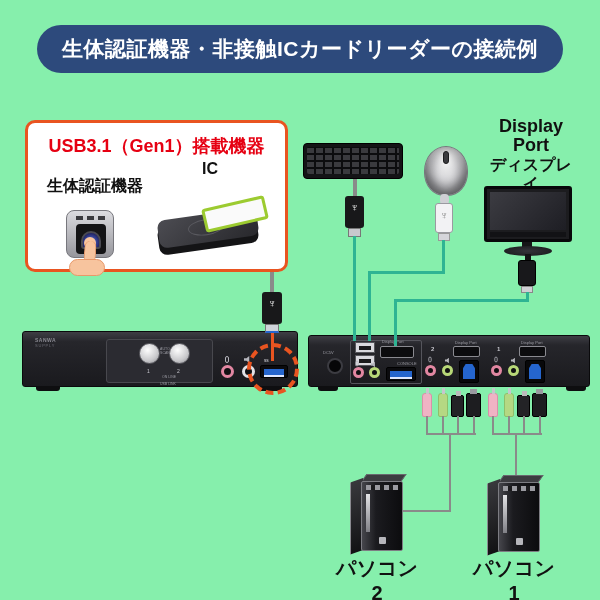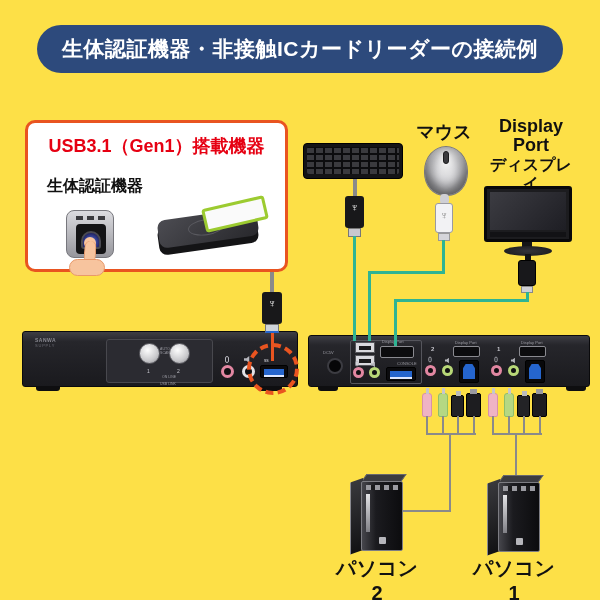--- a/index.html
+++ b/index.html
@@ -1,17 +1,17 @@
 <!DOCTYPE html>
 <html style="--navy: #2d4a7c; --orange: #e95420; --red: #e60012; --cable-green: #2fb493; --usb-blue: #2565cd; --jack-pink: #e287a2; --jack-green: #b8d878; --plug-pink: #efb3c4; --plug-green: #b5d883; --card-green: #9ccb30; --cable-gray: #8a8a8a;"><head>
 <meta charset="utf-8">
 <style>
   *{box-sizing:border-box;margin:0;padding:0}
   html,body{background:#fff}
-  .stage{position:relative;width:600px;height:600px;background:#fde047;overflow:hidden;
+  .stage{position:relative;width:600px;height:600px;background:#86efac;overflow:hidden;
          font-family:"Liberation Sans","DejaVu Sans",sans-serif;color:#111}
   .a{position:absolute}
   .b{font-weight:bold}
   .c{text-align:center}
   
   .banner{left:37px;top:25px;width:526px;height:48px;background:var(--navy,#2d4a7c);
           border-radius:26px;color:#fff;font-weight:bold;font-size:21px;
           display:flex;align-items:center;justify-content:center;letter-spacing:.5px}
   
   .usbbox{left:25px;top:120px;width:263px;height:152px;border:3px solid var(--orange,#e95420);
@@ -84,20 +84,21 @@
 
 <div class="stage">
 
   <div class="a banner">
     <span>生体認証機器・非接触ICカードリーダーの接続例</span>
   </div>
 
   <div class="a usbbox"></div>
   <div class="a b c red-title" style="left:25px;top:134px;width:263px">USB3.1（Gen1）搭載機器</div>
   <div class="a b c jp17" style="left:30px;top:176px;width:130px">生体認証機器</div>
+  <div class="a b c jp17" style="left:150px;top:160px;width:120px">IC</div>
 
   <div class="a" style="left:66px;top:210px;width:48px;height:48px;border:1px solid #77777d;border-radius:8px;background:linear-gradient(180deg,#dcdce0,#96969c)">
     <div class="a" style="left:9px;top:5px;width:7px;height:4px;background:#3a3a3e"></div>
     <div class="a" style="left:20px;top:5px;width:7px;height:4px;background:#3a3a3e"></div>
     <div class="a" style="left:31px;top:5px;width:7px;height:4px;background:#3a3a3e"></div>
     <div class="a" style="left:9px;top:13px;width:30px;height:30px;background:#141416;border-radius:4px"></div>
     <div class="a" style="left:14px;top:20px;width:20px;height:18px;border-radius:10px 10px 3px 3px;background:radial-gradient(circle at 50% 65%,#5a78e8,#1b1b58 80%);border:2px solid #4a4a52"></div>
   </div>
 
   <div class="a">
@@ -105,21 +106,20 @@
     <div class="a" style="left:84px;top:241px;width:12px;height:24px;border-radius:6px;background:#f7c49e;border-left:1px solid #e8996a;border-right:1px solid #e8996a;transform:rotate(4deg)"></div>
     <div class="a" style="left:69px;top:259px;width:36px;height:17px;border-radius:9px;background:#f7c49e;border:1px solid #e8996a"></div>
   </div>
 
   <div class="a" style="left:158px;top:221px;width:100px;height:28px;background:#141416;border-radius:8px;transform:rotate(-8deg)"></div>
   <div class="a" style="left:158px;top:214px;width:100px;height:28px;background:linear-gradient(145deg,#4c4c52,#28282c);border-radius:8px;transform:rotate(-8deg)">
     <div class="a" style="left:30px;top:5px;width:36px;height:16px;border:1px solid #5a5a60;border-radius:50%"></div>
   </div>
   <div class="a" style="left:203px;top:202px;width:64px;height:24px;background:#fafafa;border:3px solid var(--card-green,#9ccb30);border-radius:3px;transform:rotate(-13deg)"></div>
 
-  <div class="a b c" style="left:412px;top:120px;width:64px;font-size:18px">マウス</div>
   <div class="a b c" style="left:487px;top:117px;width:88px;font-size:18px;line-height:19px">
     <span>Display</span><br>
     <span>Port</span><br>
     <span style="font-size:16px">ディスプレイ</span>
   </div>
 
   <div class="a" style="left:303px;top:143px;width:100px;height:36px;background:#141416;border-radius:4px;border:1px solid #000">
     <div class="a kbkeys" style="left:3px;top:3px;right:3px;bottom:4px"></div>
   </div>
   <div class="a cy" style="left:353px;top:179px;width:4px;height:18px"></div>

